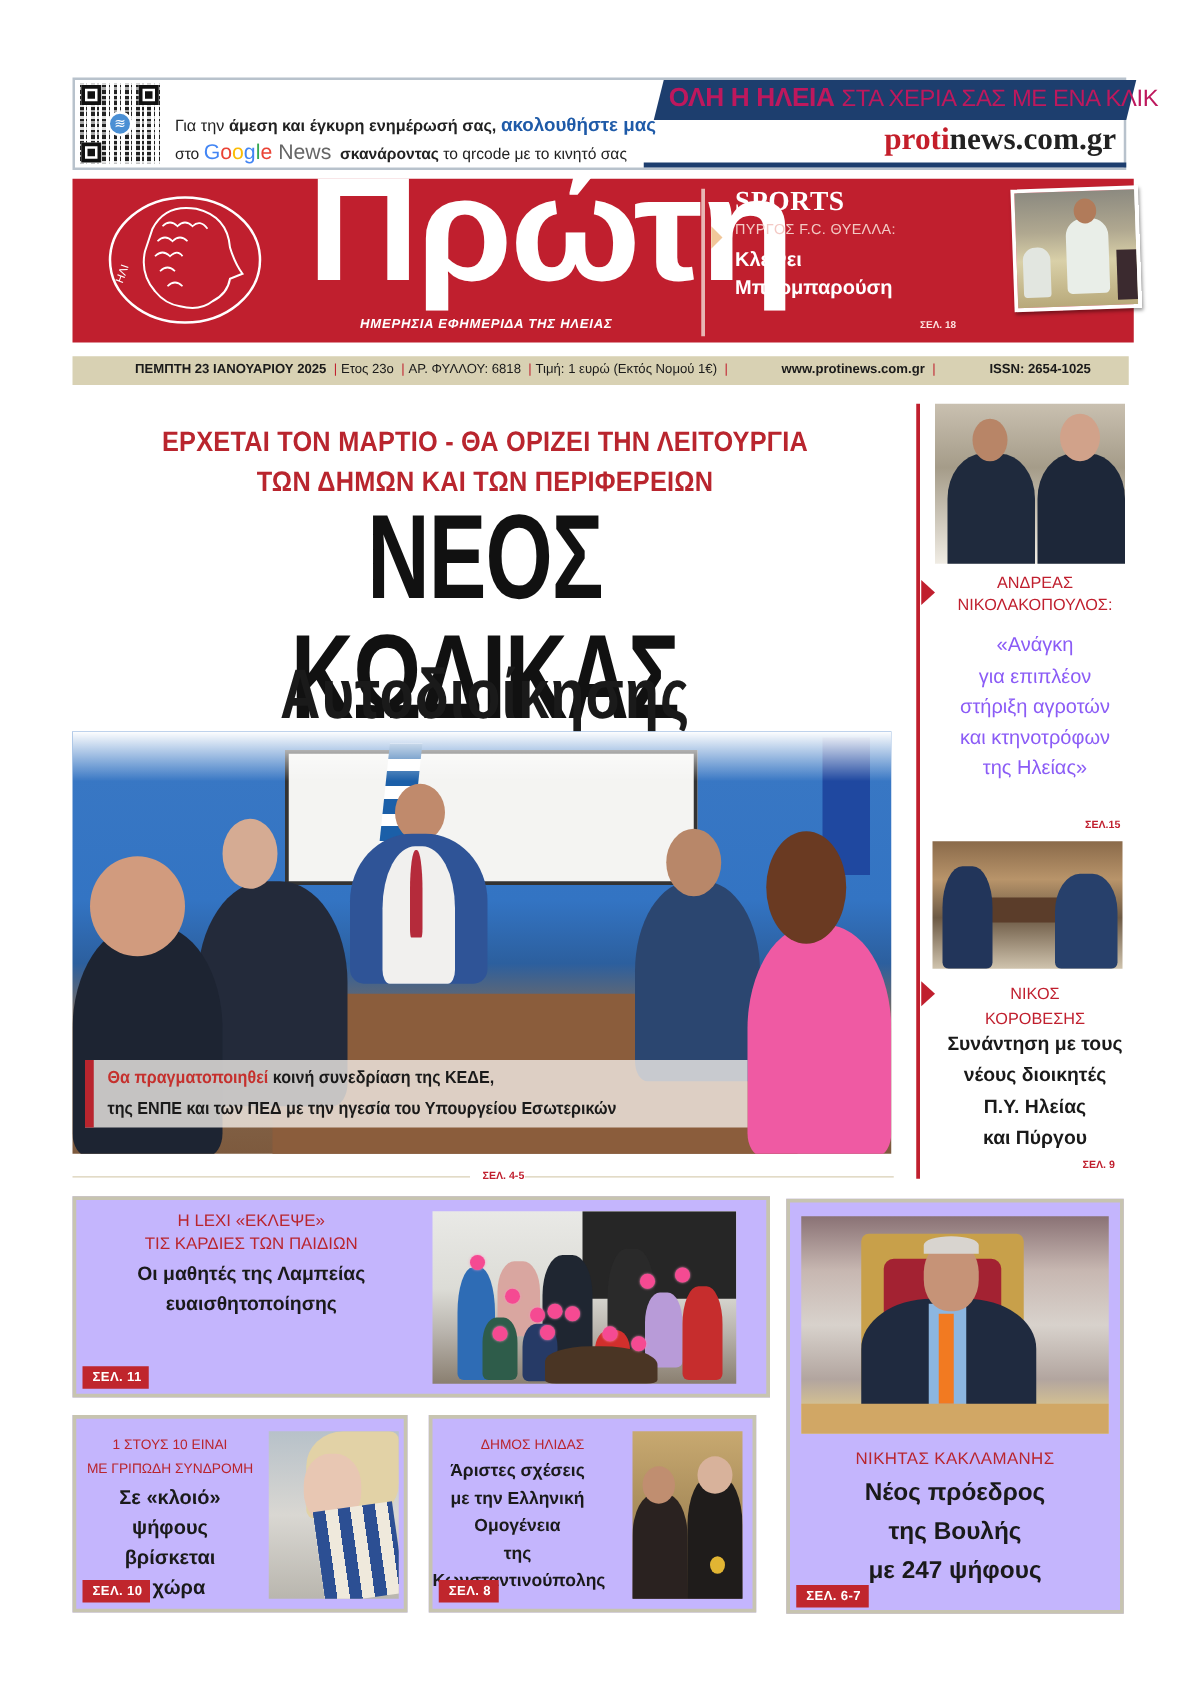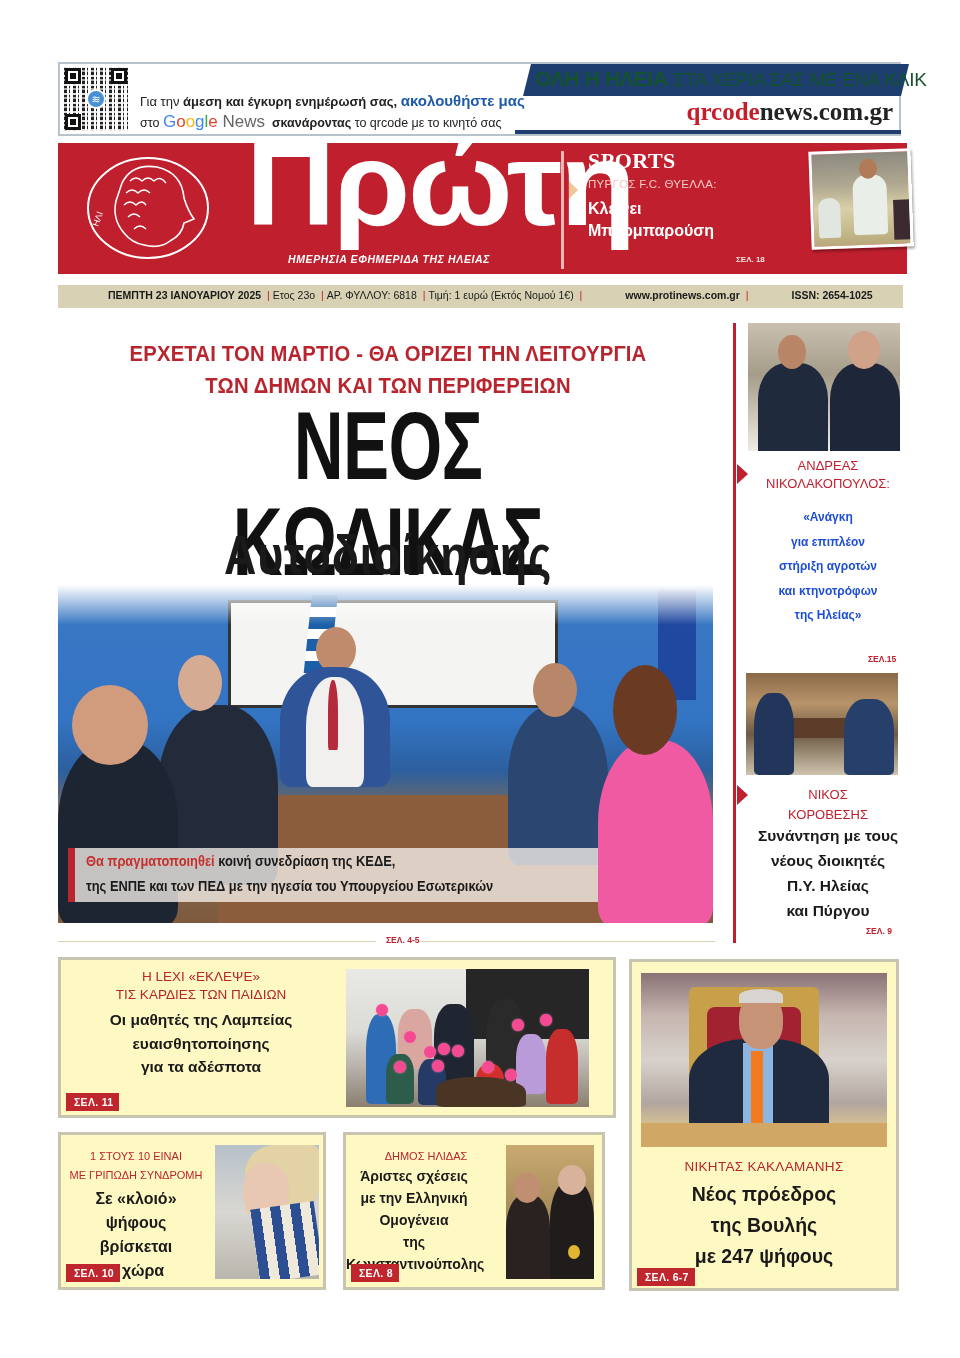--- a/index.html
+++ b/index.html
@@ -20,21 +20,21 @@
   .banner-line1 { left: 80px; top: 28px; font-size: 13px; color: #222; white-space: nowrap; }
   .banner-line1 b { font-weight: bold; }
   .banner-line1 .blue { color: #1e5aa8; font-weight: bold; font-size: 15px; }
   .banner-line2 { left: 80px; top: 48px; font-size: 12.5px; color: #222; white-space: nowrap; }
   .gn-g { color:#4285f4; } .gn-o1 { color:#ea4335; } .gn-o2 { color:#fbbc05; } .gn-l { color:#34a853; } .gn-e { color:#ea4335; }
   .gnews { font-size: 17px; }
   .gnews-news { color:#666; font-size:17px; }
 
   .banner-right { left: 455px; top: 0; width: 386px; height: 70px; }
   .banner-blue { left: 8px; top: 0; width: 378px; height: 32px; background: #1d3e6e; transform: skewX(-14deg); transform-origin: bottom left; }
-  .banner-blue-text { left: 20px; top: 3px; color: #14532d; font-size: 21px; font-weight: bold; white-space: nowrap; letter-spacing: -0.3px; }
+  .banner-blue-text { left: 20px; top: 3px; color: #be185d; font-size: 21px; font-weight: bold; white-space: nowrap; letter-spacing: -0.3px; }
   .banner-blue-text span { font-weight: normal; font-size: 19px; }
   .banner-url { right: 8px; top: 34px; font-family: "Liberation Serif", "DejaVu Serif", serif; font-size: 25px; font-weight: bold; color: #222; }
   .banner-url .red { color: #c41e2a; }
   .banner-bottom-line { left: 0; top: 66px; width: 386px; height: 4px; background: #1d3e6e; }
 
   
   .masthead { left: 58px; top: 143px; width: 849px; height: 131px; background: #c01f2e; }
   .coin { left: 14px; top: 10px; width: 152px; height: 110px; }
   .logo-text { left: 188px; top: -18px; color: #fff; font-family: "Liberation Sans", sans-serif; font-weight: bold; font-size: 118px; letter-spacing: -2px; transform: scaleX(1.05); transform-origin: left; line-height: 1; }
   .logo-sub { left: 198px; top: 110px; color: #fff; font-style: italic; font-weight: bold; font-size: 10.5px; letter-spacing: 0.6px; margin-left: 32px; }
@@ -78,32 +78,32 @@
 
   
   .side-rule { left: 733px; top: 323px; width: 3px; height: 620px; background: #c01f2e; }
   .side-arrow { width:0; height:0; border-top: 10px solid transparent; border-bottom: 10px solid transparent; border-left: 11px solid #c01f2e; }
   .side-photo1 { left: 748px; top: 323px; width: 152px; height: 128px; overflow: hidden; background: linear-gradient(180deg, #c9c0b0 0%, #a59c89 40%, #f0ece4 100%); }
   .side-photo1 .m1 { position:absolute; left:10px; top:40px; width:70px; height:90px; background:#1f2a3d; border-radius: 40% 40% 0 0; }
   .side-photo1 .m1h { position:absolute; left:30px; top:12px; width:28px; height:34px; background:#b88567; border-radius:50%; }
   .side-photo1 .m2 { position:absolute; left:82px; top:40px; width:70px; height:90px; background:#1d2739; border-radius: 40% 40% 0 0; }
   .side-photo1 .m2h { position:absolute; left:100px; top:8px; width:32px; height:38px; background:#d1a28a; border-radius:50%; }
   .side-kicker1 { left: 748px; top: 457px; width: 160px; text-align: center; color: #c01f2e; font-size: 13px; line-height: 18px; }
-  .side-head1 { left: 748px; top: 505px; width: 160px; text-align: center; color: #1d4ed8; font-size: 12px; font-weight: bold; line-height: 24.5px; }
+  .side-head1 { left: 748px; top: 505px; width: 160px; text-align: center; color: #8b5cf6; font-size: 16px; font-weight: normal; line-height: 24.5px; }
   .side-sel1 { left: 868px; top: 654px; color: #c01f2e; font-size: 8.5px; font-weight: bold; }
   .side-photo2 { left: 746px; top: 673px; width: 152px; height: 102px; overflow: hidden; background: linear-gradient(180deg, #8a6a4a 0%, #b8946a 30%, #6d5a45 60%, #cfc3ad 100%); }
   .side-photo2 .f1 { position:absolute; left:8px; top:20px; width:40px; height:82px; background:#22355a; border-radius: 40% 40% 5px 5px; }
   .side-photo2 .f2 { position:absolute; left:98px; top:26px; width:50px; height:76px; background:#27406b; border-radius: 40% 40% 5px 5px; }
   .side-photo2 .desk { position:absolute; left:40px; top:45px; width:70px; height:20px; background:#5b3d2a; }
   .side-kicker2 { left: 748px; top: 785px; width: 160px; text-align: center; color: #c01f2e; font-size: 13px; line-height: 20px; }
   .side-head2 { left: 748px; top: 823px; width: 160px; text-align: center; color: #1a1a1a; font-size: 15.5px; font-weight: bold; line-height: 25px; }
   .side-sel2 { left: 866px; top: 926px; color: #c01f2e; font-size: 8.5px; font-weight: bold; }
 
   
-  .box { border: 3px solid #c7c4b0; background: #fef9c3; }
+  .box { border: 3px solid #c7c4b0; background: #c4b5fd; }
   .box-sel { background: #c0262d; color: #fff; font-size: 10.5px; font-weight: bold; padding: 3px 6px 3px 8px; letter-spacing: 0.3px; }
   .box-kicker { color: #b9252e; text-align: center; font-size: 12.5px; line-height: 18px; }
   .box-head { color: #1a1a1a; text-align: center; font-weight: bold; }
 
   .box1 { left: 58px; top: 957px; width: 558px; height: 161px; }
   .box1-photo { left: 285px; top: 9px; width: 243px; height: 138px; overflow:hidden; background: linear-gradient(180deg, #e9e9e6 0%, #dcdcd6 45%, #b9b4ad 70%, #8a7f70 100%); }
   .box1-photo .board { position:absolute; left:120px; top:0; width:123px; height:70px; background:#262626; }
   .box1-photo .kid { position:absolute; border-radius: 40% 40% 5px 5px; }
   .box1-photo .heart { position:absolute; width:12px; height:12px; background:#f54a92; border-radius:50%; box-shadow: 0 0 2px #ff8fbf; }
   .box1-photo .dog { position:absolute; left:90px; top:108px; width:90px; height:30px; background:#4a3524; border-radius: 40% 50% 10% 10%; }
@@ -149,21 +149,21 @@
     <span>στο</span>
     <span class="gnews"><span class="gn-g">G</span><span class="gn-o1">o</span><span class="gn-o2">o</span><span class="gn-g">g</span><span class="gn-l">l</span><span class="gn-e">e</span> <span class="gnews-news">News</span></span>
     &nbsp;<b>σκανάροντας</b> <span>το qrcode με το κινητό σας</span>
   </div>
   <div class="abs banner-line1">
     <span>Για την </span><b>άμεση και έγκυρη ενημέρωσή σας,</b> <span class="blue">ακολουθήστε μας</span>
   </div>
   <div class="abs banner-right">
     <div class="abs banner-blue"></div>
     <div class="abs banner-blue-text"><b>ΟΛΗ Η ΗΛΕΙΑ</b> <span>ΣΤΑ ΧΕΡΙΑ ΣΑΣ ΜΕ ΕΝΑ ΚΛΙΚ</span></div>
-    <div class="abs banner-url"><span class="red">qrcode</span><span>news.com.gr</span></div>
+    <div class="abs banner-url"><span class="red">proti</span><span>news.com.gr</span></div>
     <div class="abs banner-bottom-line"></div>
   </div>
 </div>
 
 <div class="abs masthead">
   <svg class="abs coin" viewBox="0 0 152 110">
     <ellipse cx="76" cy="55" rx="60" ry="50" fill="none" stroke="#fff" stroke-width="2"></ellipse>
     <path d="M50 30 Q60 10 85 14 Q110 20 112 45 Q116 58 122 66 L112 70 Q110 82 98 88 Q88 96 72 92 Q60 90 52 80 Q40 66 44 48 Z" fill="none" stroke="#fff" stroke-width="1.6"></path>
     <path d="M58 28 q6 -6 12 0 q6 -6 12 0 q6 -6 12 2 M54 40 q6 -6 12 0 q6 -6 12 0 M52 52 q6 -6 12 0 q6 -6 10 0 M56 64 q6 -6 12 0 M62 76 q6 -6 12 0" fill="none" stroke="#fff" stroke-width="1.4"></path>
     <text x="26" y="74" fill="#fff" font-size="9" transform="rotate(-70 26 74)">ΗΛΙ</text>
@@ -271,21 +271,20 @@
 <div class="abs side-sel2">ΣΕΛ. 9</div>
 
 <div class="abs box box1">
   <div class="abs box-kicker" style="left:0;top:8px;width:280px;font-size:13.5px;">
     <div>Η LEXI «ΕΚΛΕΨΕ»</div>
     <div>ΤΙΣ ΚΑΡΔΙΕΣ ΤΩΝ ΠΑΙΔΙΩΝ</div>
   </div>
   <div class="abs box-head" style="left:0;top:48px;width:280px;font-size:15.5px;line-height:23.5px;">
     <div>Οι μαθητές της Λαμπείας</div>
     <div>ευαισθητοποίησης</div>
-    <div>για τα αδέσποτα</div>
   </div>
   <div class="abs box-sel" style="left:5px;top:133px;">ΣΕΛ. 11</div>
   <div class="abs box1-photo">
     <div class="board"></div>
     <div class="kid" style="left:20px;top:45px;width:30px;height:90px;background:#2e6cb5;"></div>
     <div class="kid" style="left:52px;top:40px;width:34px;height:60px;background:#d9a6a0;"></div>
     <div class="kid" style="left:88px;top:35px;width:40px;height:80px;background:#1f2631;"></div>
     <div class="kid" style="left:140px;top:30px;width:38px;height:95px;background:#2a2a2a;"></div>
     <div class="kid" style="left:170px;top:65px;width:30px;height:60px;background:#b89bd8;"></div>
     <div class="kid" style="left:200px;top:60px;width:32px;height:75px;background:#c62d2d;"></div>

